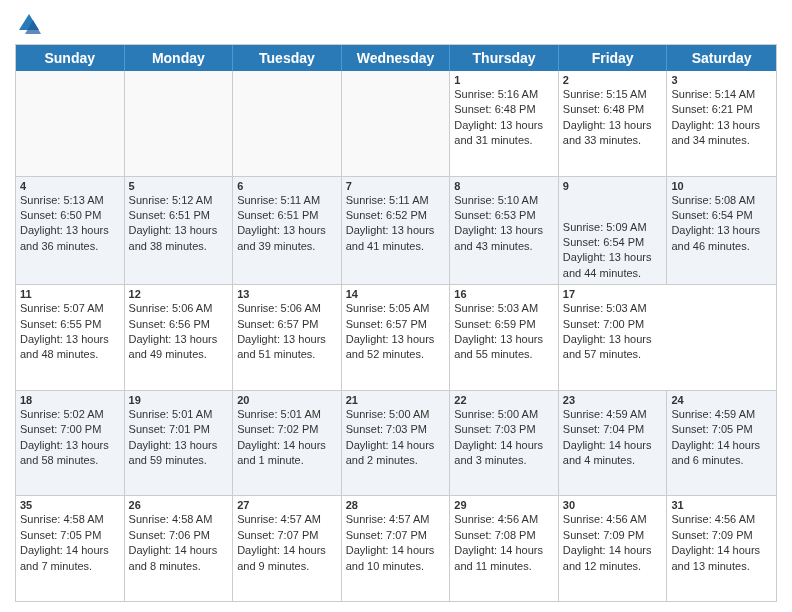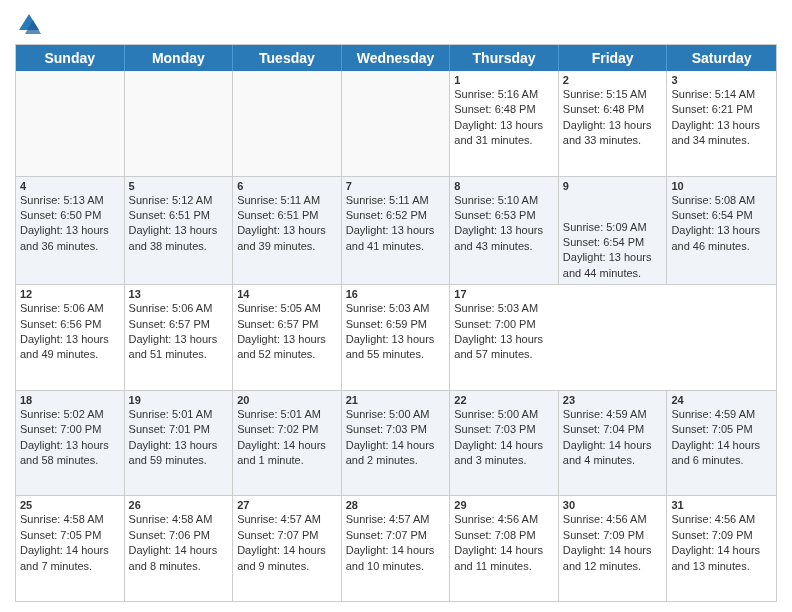--- a/index.html
+++ b/index.html
@@ -204,20 +204,26 @@
           </div>
           <div class="cal-cell alt">
             <span class="day-num">10</span>
             <div class="day-info" style="white-space: pre-line;">Sunrise: 5:08 AM
 Sunset: 6:54 PM
 Daylight: 13 hours and 46 minutes.</div>
           </div>
         </div>
         <div class="cal-row">
           <div class="cal-cell">
+            <span class="day-num">11</span>
+            <div class="day-info" style="white-space: pre-line;">Sunrise: 5:07 AM
+Sunset: 6:55 PM
+Daylight: 13 hours and 48 minutes.</div>
+          </div>
+          <div class="cal-cell">
             <span class="day-num">12</span>
             <div class="day-info" style="white-space: pre-line;">Sunrise: 5:06 AM
 Sunset: 6:56 PM
 Daylight: 13 hours and 49 minutes.</div>
           </div>
           <div class="cal-cell">
             <span class="day-num">13</span>
             <div class="day-info" style="white-space: pre-line;">Sunrise: 5:06 AM
 Sunset: 6:57 PM
 Daylight: 13 hours and 51 minutes.</div>
@@ -280,21 +286,21 @@
           </div>
           <div class="cal-cell alt">
             <span class="day-num">24</span>
             <div class="day-info" style="white-space: pre-line;">Sunrise: 4:59 AM
 Sunset: 7:05 PM
 Daylight: 14 hours and 6 minutes.</div>
           </div>
         </div>
         <div class="cal-row">
           <div class="cal-cell">
-            <span class="day-num">25</span>
+            <span class="day-num">35</span>
             <div class="day-info" style="white-space: pre-line;">Sunrise: 4:58 AM
 Sunset: 7:05 PM
 Daylight: 14 hours and 7 minutes.</div>
           </div>
           <div class="cal-cell">
             <span class="day-num">26</span>
             <div class="day-info" style="white-space: pre-line;">Sunrise: 4:58 AM
 Sunset: 7:06 PM
 Daylight: 14 hours and 8 minutes.</div>
           </div>

